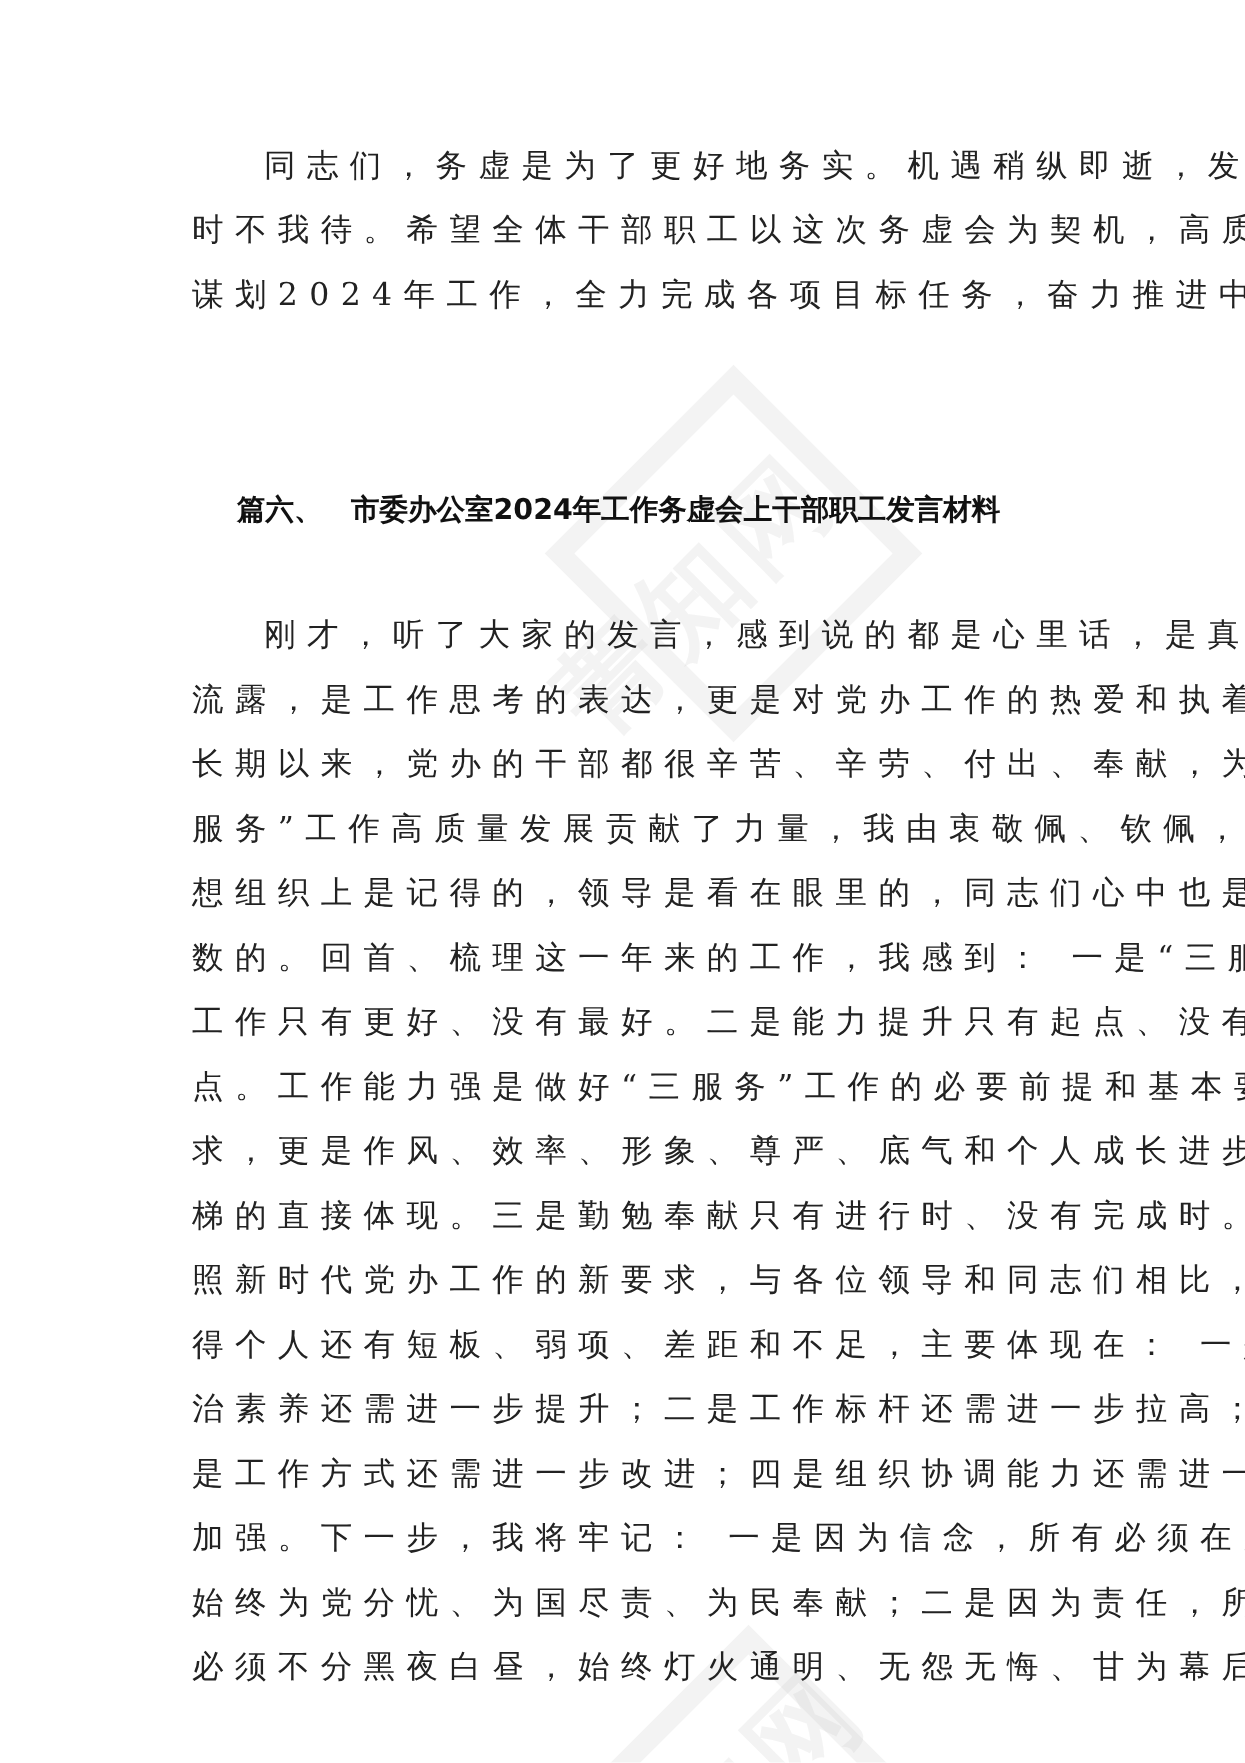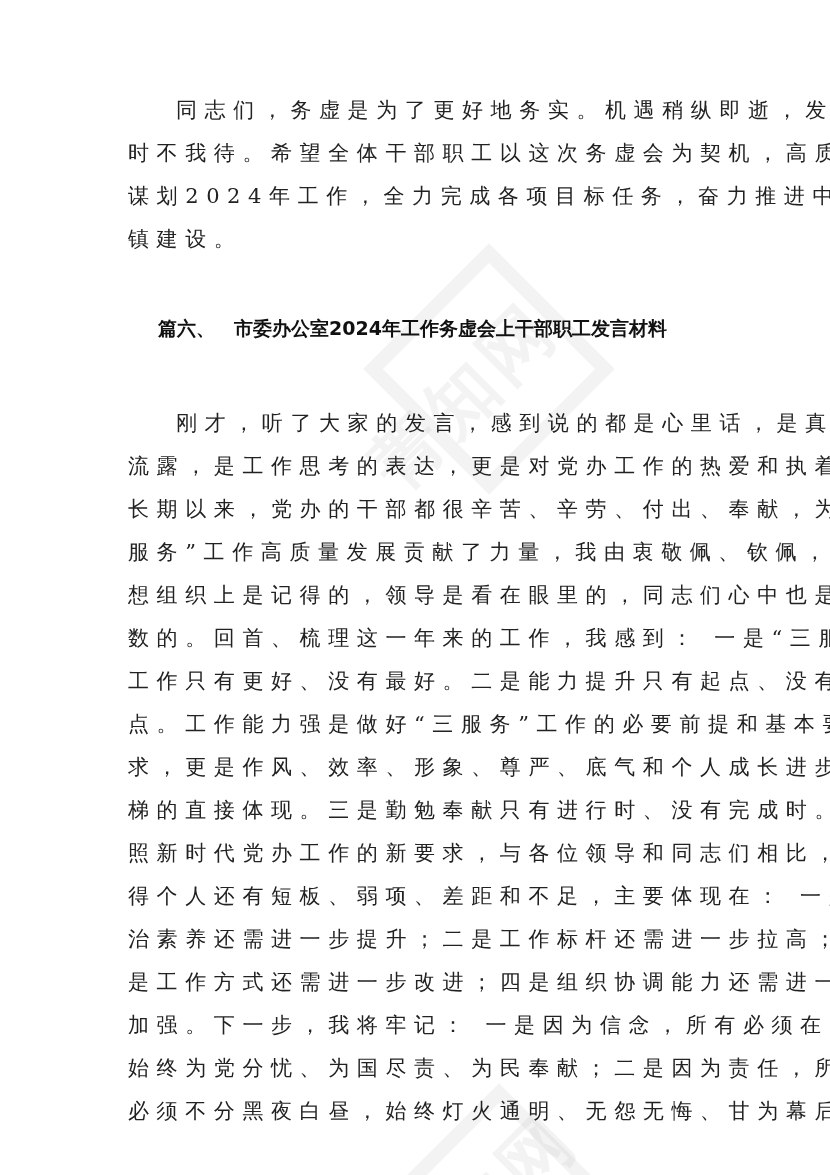--- a/index.html
+++ b/index.html
@@ -69,41 +69,41 @@
     font-weight: bold;
     font-size: 19px;
     line-height: 30px;
     color: #111;
     white-space: nowrap;
     letter-spacing: 0px;
   }
   .heading .num {
     display: inline-block;
     width: 76px;
+    margin-top: 12px;
   }
 </style>
 </head>
 <body>
 
 <div class="page">
 
   <div class="watermark" style="left:360px; top:270px; width:220px; height:260px;">
     <div class="wm-diamond" style="left:40px; top:10px; width:150px; height:150px;"></div>
     <div class="wm-text" style="left:-10px; top:80px;">菁知网</div>
   </div>
   <div class="watermark" style="left:360px; top:1100px; width:240px; height:200px;">
     <div class="wm-diamond" style="left:50px; top:20px; width:150px; height:150px;"></div>
     <div class="wm-text" style="left:10px; top:60px;">菁知网</div>
   </div>
 
   <div class="para" style="top:89px;">
     <span class="line indent">同志们，务虚是为了更好地务实。机遇稍纵即逝，发展</span>
     <span class="line">时不我待。希望全体干部职工以这次务虚会为契机，高质量</span>
     <span class="line">谋划2024年工作，全力完成各项目标任务，奋力推进中心</span>
-    <span class="line">镇建设。</span>
   </div>
 
   <div class="heading">
     <span class="num">篇六、</span><span>市委办公室2024年工作务虚会上干部职工发言材料</span>
   </div>
 
   <div class="para" style="top:402px;">
     <span class="line indent">刚才，听了大家的发言，感到说的都是心里话，是真情</span>
     <span class="line">流露，是工作思考的表达，更是对党办工作的热爱和执着。</span>
     <span class="line">长期以来，党办的干部都很辛苦、辛劳、付出、奉献，为“三</span>

